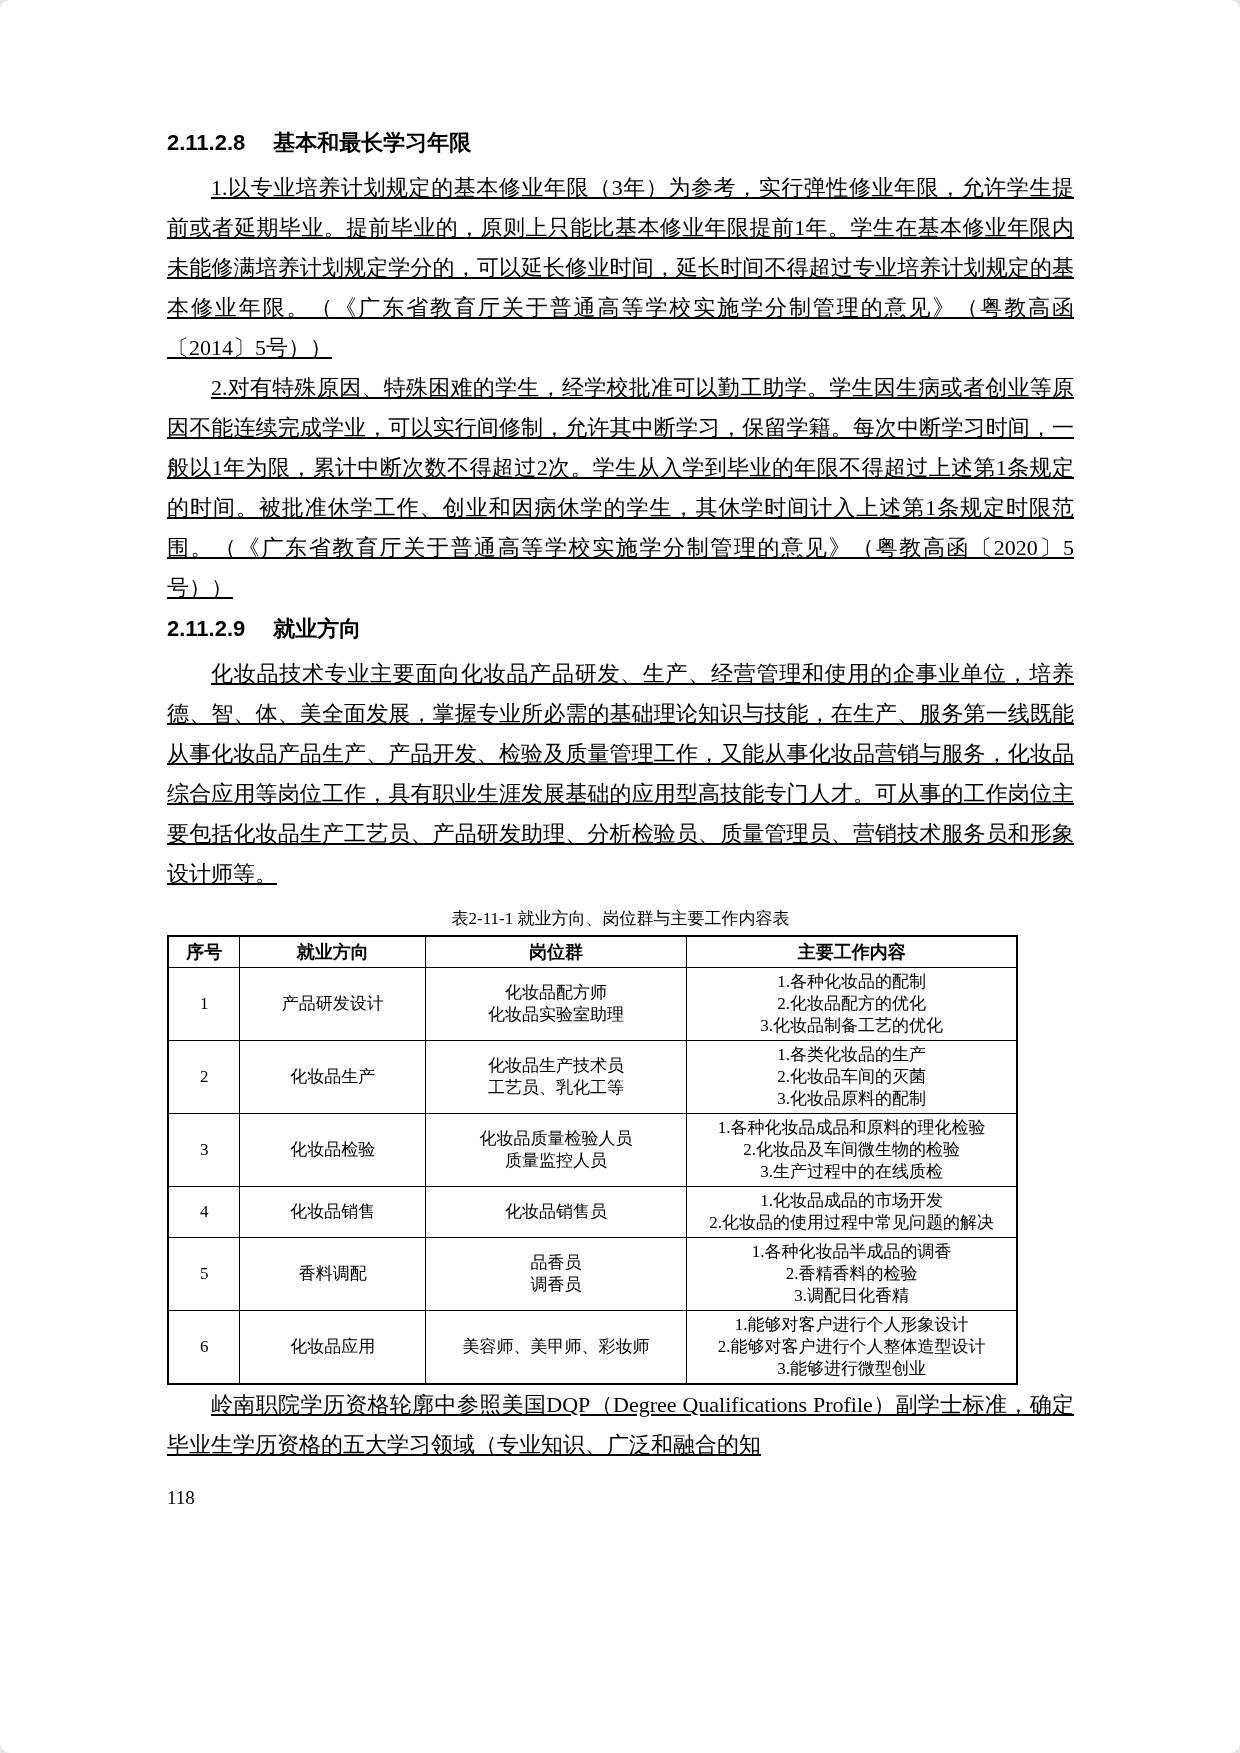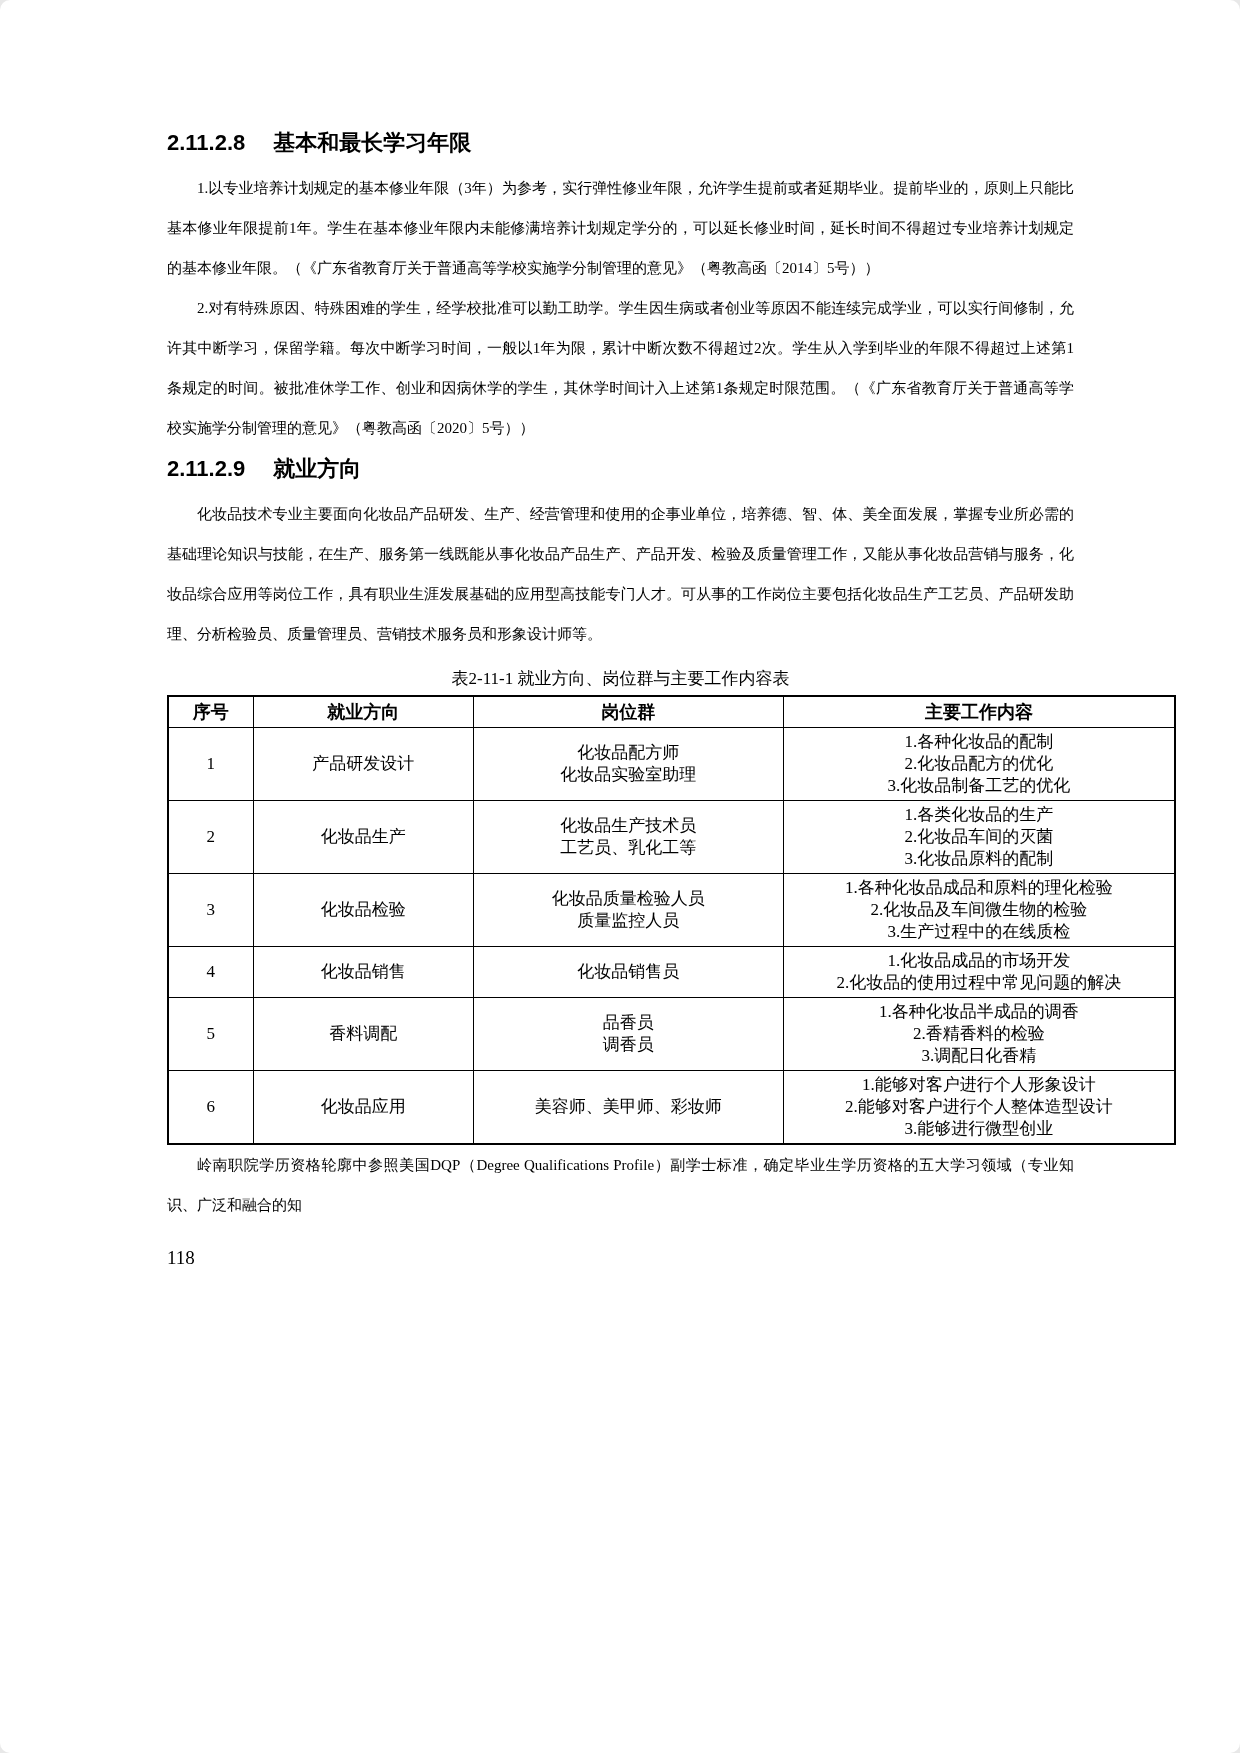--- a/index.html
+++ b/index.html
@@ -17,29 +17,29 @@
     margin:6px 0 10px 0;
   }
   .h-sub .h-num { margin-right:28px; }
   .h-big {
     font-family:"Liberation Sans","DejaVu Sans",sans-serif;
     font-weight:bold; font-size:28px; line-height:38px;
     margin:18px 0 12px 0;
   }
   .h-big .h-num { margin-right:16px; }
   p.body {
-    font-size:15px; line-height:40px; margin:0;
-    text-align:justify; text-indent:2em;
+    font-size:22px; line-height:40px; margin:0;
+    text-align:justify; text-indent:2em;text-decoration:underline;
   }
   .tbl-caption {
     font-size:17px; line-height:22px; text-align:center;
     margin:14px 0 5px 0;
   }
   table.emp {
-    border-collapse:collapse; width:1009px;
+    border-collapse:collapse; width:851px;
     border:2px solid #000;
     font-size:17px;
   }
   table.emp th {
     border:1px solid #000;
     font-family:"Liberation Sans","DejaVu Sans",sans-serif;
     font-weight:bold; font-size:18px;
     padding:3px 4px; text-align:center;
   }
   table.emp td {

